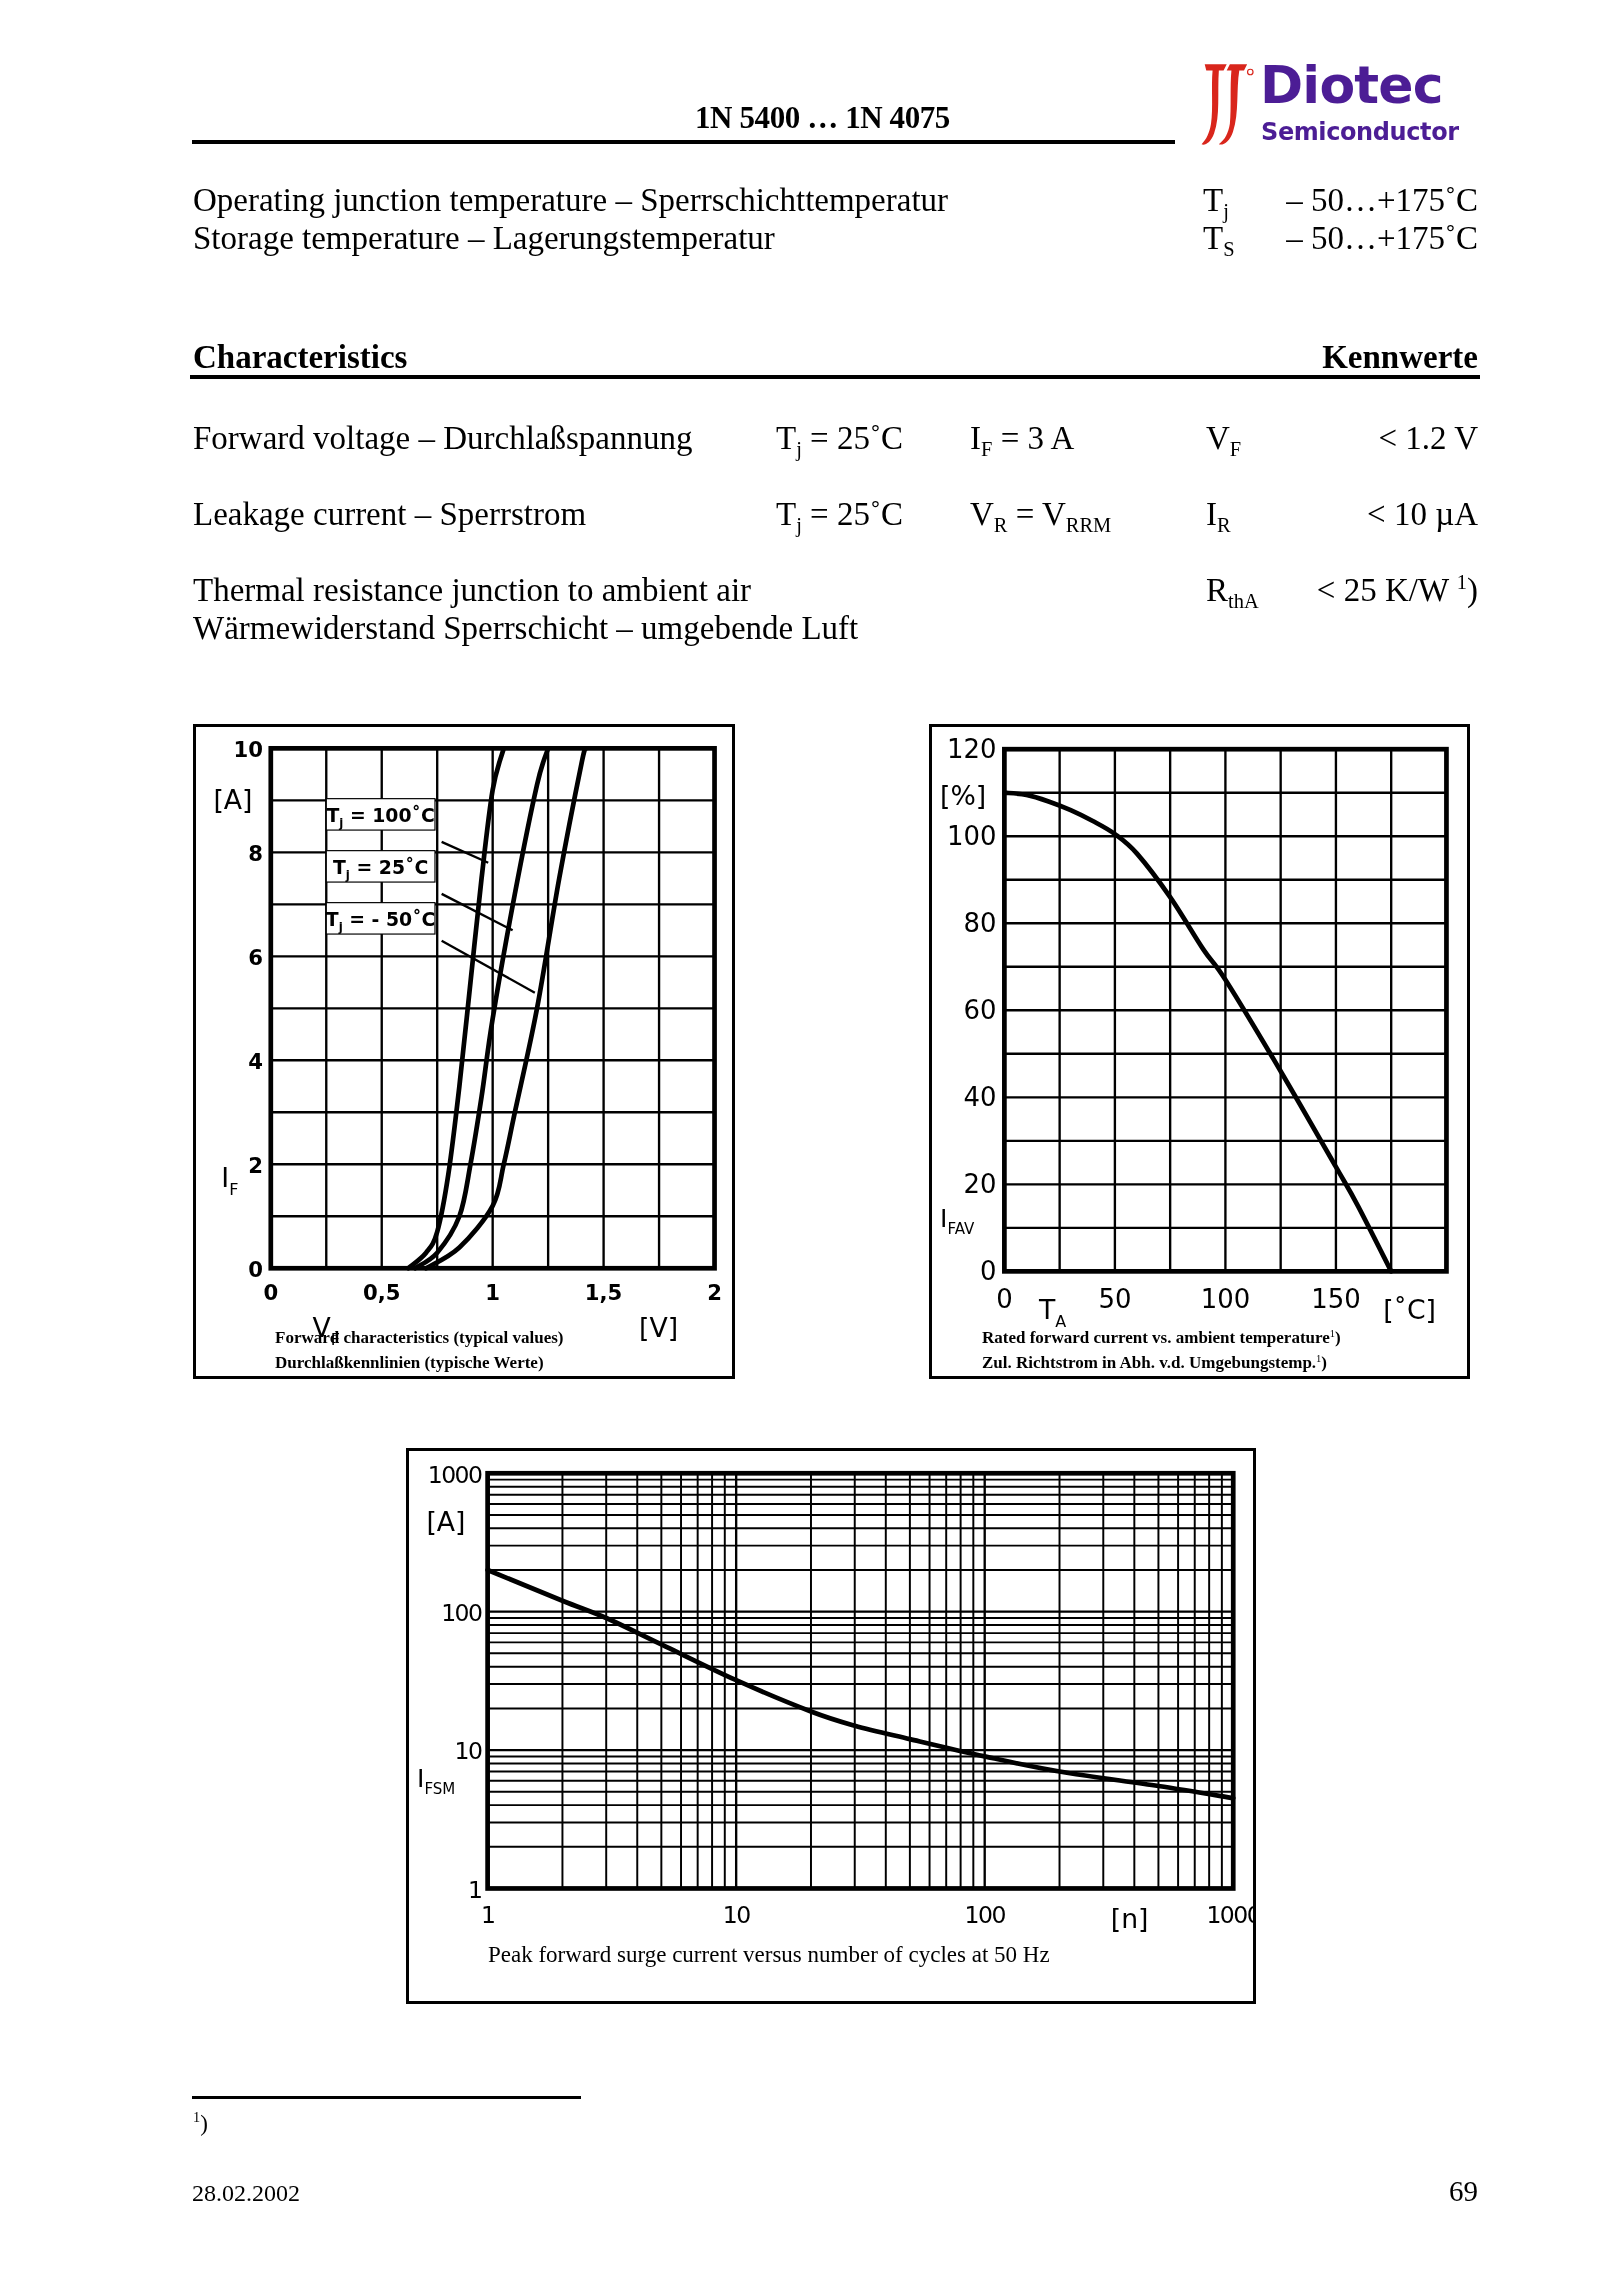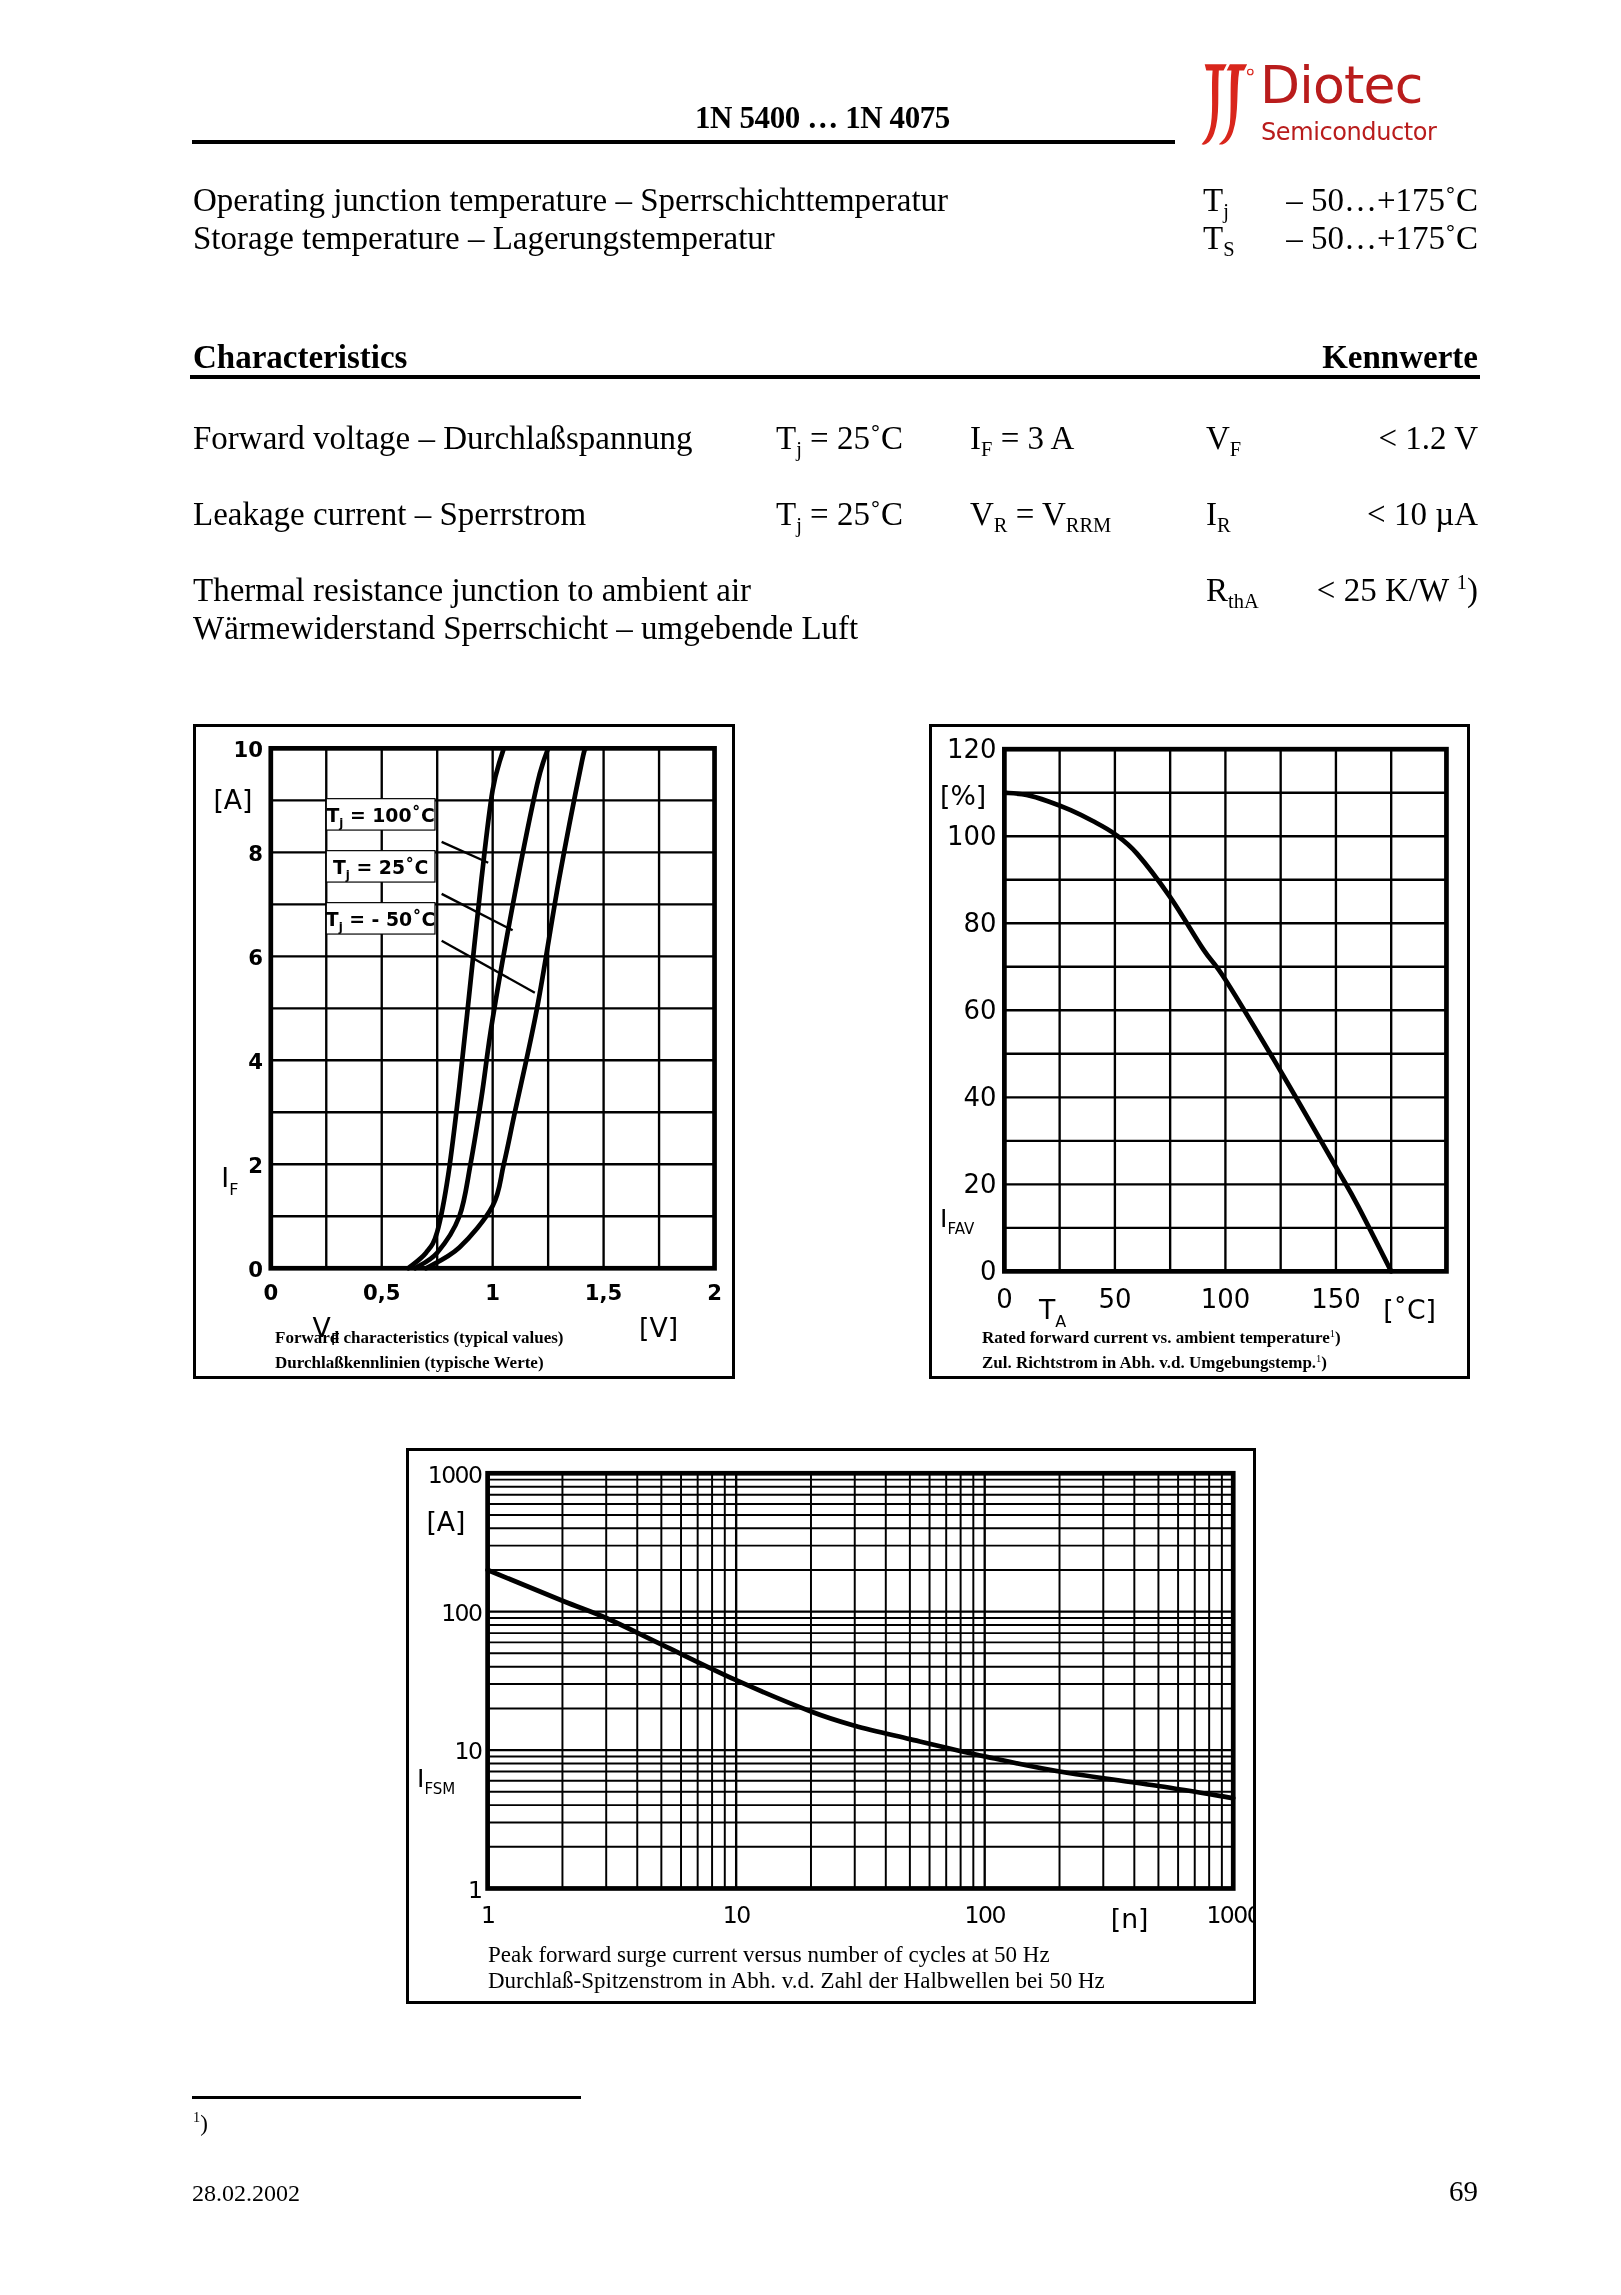--- a/index.html
+++ b/index.html
@@ -9,21 +9,21 @@
   .serif{font-family:"Liberation Serif","DejaVu Serif",serif;}
   .t37{font-size:33px;line-height:1;}
   .rule{position:absolute;background:#000;}
   sub{font-size:62%;vertical-align:-0.35em;line-height:0;}
   sup{font-size:62%;vertical-align:0.6em;line-height:0;}
   .right{text-align:right;}
   .chart-box{position:absolute;border:3.1px solid #000;box-sizing:border-box;background:#fff;}
   svg text{font-family:"DejaVu Sans","Liberation Sans",sans-serif;}
   .cap{position:absolute;font-family:"Liberation Serif","DejaVu Serif",serif;font-weight:bold;font-size:17px;line-height:25px;white-space:nowrap;}
   .cap3{font-weight:normal;font-size:23px;}
-  .logo-text{font-family:"DejaVu Sans","Liberation Sans",sans-serif;font-weight:normal;color:#b91c1c;}
+  .logo-text{font-family:"DejaVu Sans","Liberation Sans",sans-serif;font-weight:bold;color:#4c1d95;}
 </style>
 </head>
 <body>
 
 <div class="abs serif" style="left:695px;top:100px;font-size:31px;font-weight:bold;letter-spacing:-0.4px;">1N 5400 … 1N 4075</div>
 <div class="rule" style="left:192px;top:140px;width:983px;height:3.9px;"></div>
 
 <div class="abs" style="left:1200px;top:61px;width:283px;height:88px;">
   <svg width="55" height="88" viewBox="0 0 70 112" style="position:absolute;left:0;top:0;">
     <path id="logo-mark-path" d="M6 4 L34 4 L30 12 L24 12 C22 40 26 70 18 92 C14 104 6 108 2 106 C8 100 12 92 14 80 C17 60 14 32 16 12 L8 12 Z
@@ -246,21 +246,20 @@
       <text x="104" y="605" text-anchor="middle" font-size="30" letter-spacing="-2">1</text>
       <text x="420.66666666666663" y="605" text-anchor="middle" font-size="30" letter-spacing="-2">10</text>
       <text x="737.3333333333333" y="605" text-anchor="middle" font-size="30" letter-spacing="-2">100</text>
       <text x="1054" y="605" text-anchor="middle" font-size="30" letter-spacing="-2">1000</text>
       <text x="26" y="105" font-size="34">[A]</text>
       <text x="14" y="432" font-size="32" font-weight="normal"><tspan>I</tspan><tspan font-size="19.2" dy="8.96">FSM</tspan></text>
       <text x="898" y="612" font-size="34">[n]</text>
       <path d="M104,155.25171076458463 C119.88769421559901,161.77159901719867 174.14476573894518,184.17934137955535 199.32616529359404,194.37104028026886 C224.5075648482429,204.56273918098236 234.08600798131334,207.12226691528795 255.08839732789312,216.4019041688657 C276.0907866744729,225.68154142244347 297.74412314994373,236.8505333038369 325.34050137307264,250.04886380173537 C352.93687959620155,263.24719429963386 388.89127823546863,281.3478452845484 420.66666666666663,295.5918871562566 C452.4420550978646,309.83592902796477 490.8114324056118,325.8424448936081 515.9928319602607,335.5131150319845 C541.1742315149095,345.1837851703609 550.75267464798,347.7506982229119 571.7550639945598,353.61590798651486 C592.7574533411396,359.4811177501178 614.4107898166104,364.1844853609881 642.0071680397393,370.7043736136021 C669.6035462628682,377.2242618662161 705.5579449021352,385.8557921693295 737.3333333333333,392.735237502199 C769.1087217645313,399.61468283506855 795.7694150647486,405.6953553468778 832.6594986269274,411.98104561081936 C869.5495821891062,418.2667358747609 921.7837511442272,424.81007667582696 958.673834706406,430.44937908584836 C995.5639182685848,436.08868149586976 1038.112305784401,443.25561324009783 1054,445.8168600709477" fill="none" stroke="#000" stroke-width="6" stroke-linecap="round"></path>
     </svg>
   <div class="cap cap3" style="left:79px;top:491px;">Peak forward surge current versus number of cycles at 50 Hz</div>
-  <div class="cap cap3" style="left:79px;top:517px;">Durchlaß-Spitzenstrom in Abh. v.d. Zahl der Halbwellen bei 50 Hz</div>
 </div>
 
 <div class="rule" style="left:192px;top:2096px;width:389px;height:3.1px;"></div>
 <div class="abs" style="left:193px;top:2109px;font-size:23px;line-height:30px;">
   <div style="position:relative;">
     <sup>1</sup><span>)</span>
   </div>
 </div>
 <div class="abs" style="left:192px;top:2180px;font-size:24px;">28.02.2002</div>
 <div class="abs" style="right:144px;top:2175px;font-size:29px;">69</div>

